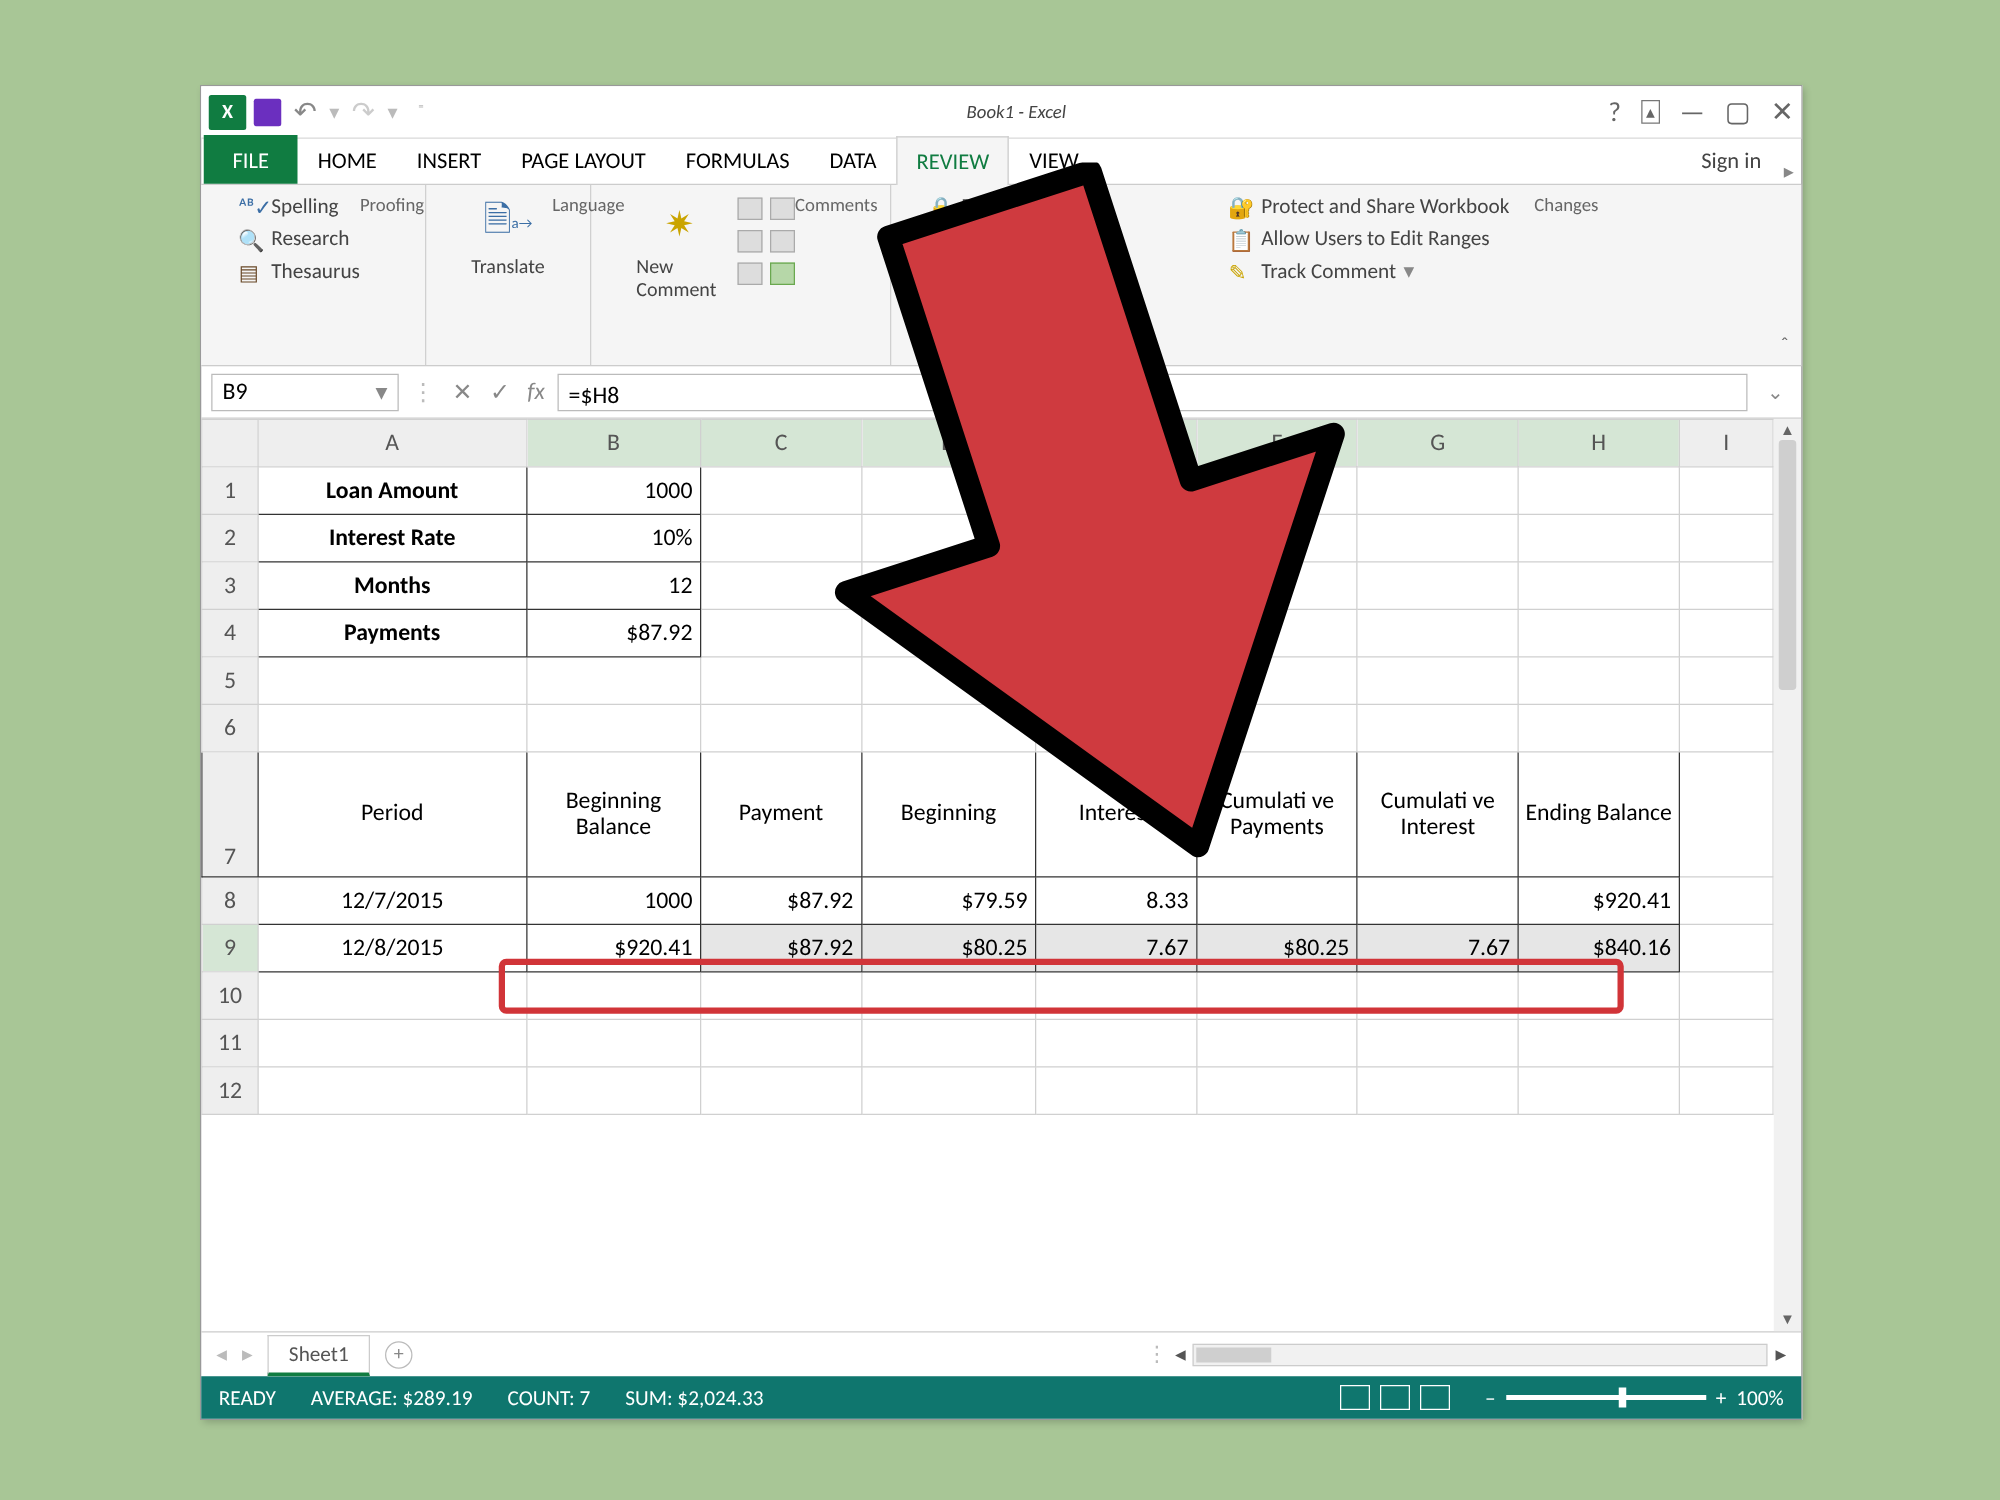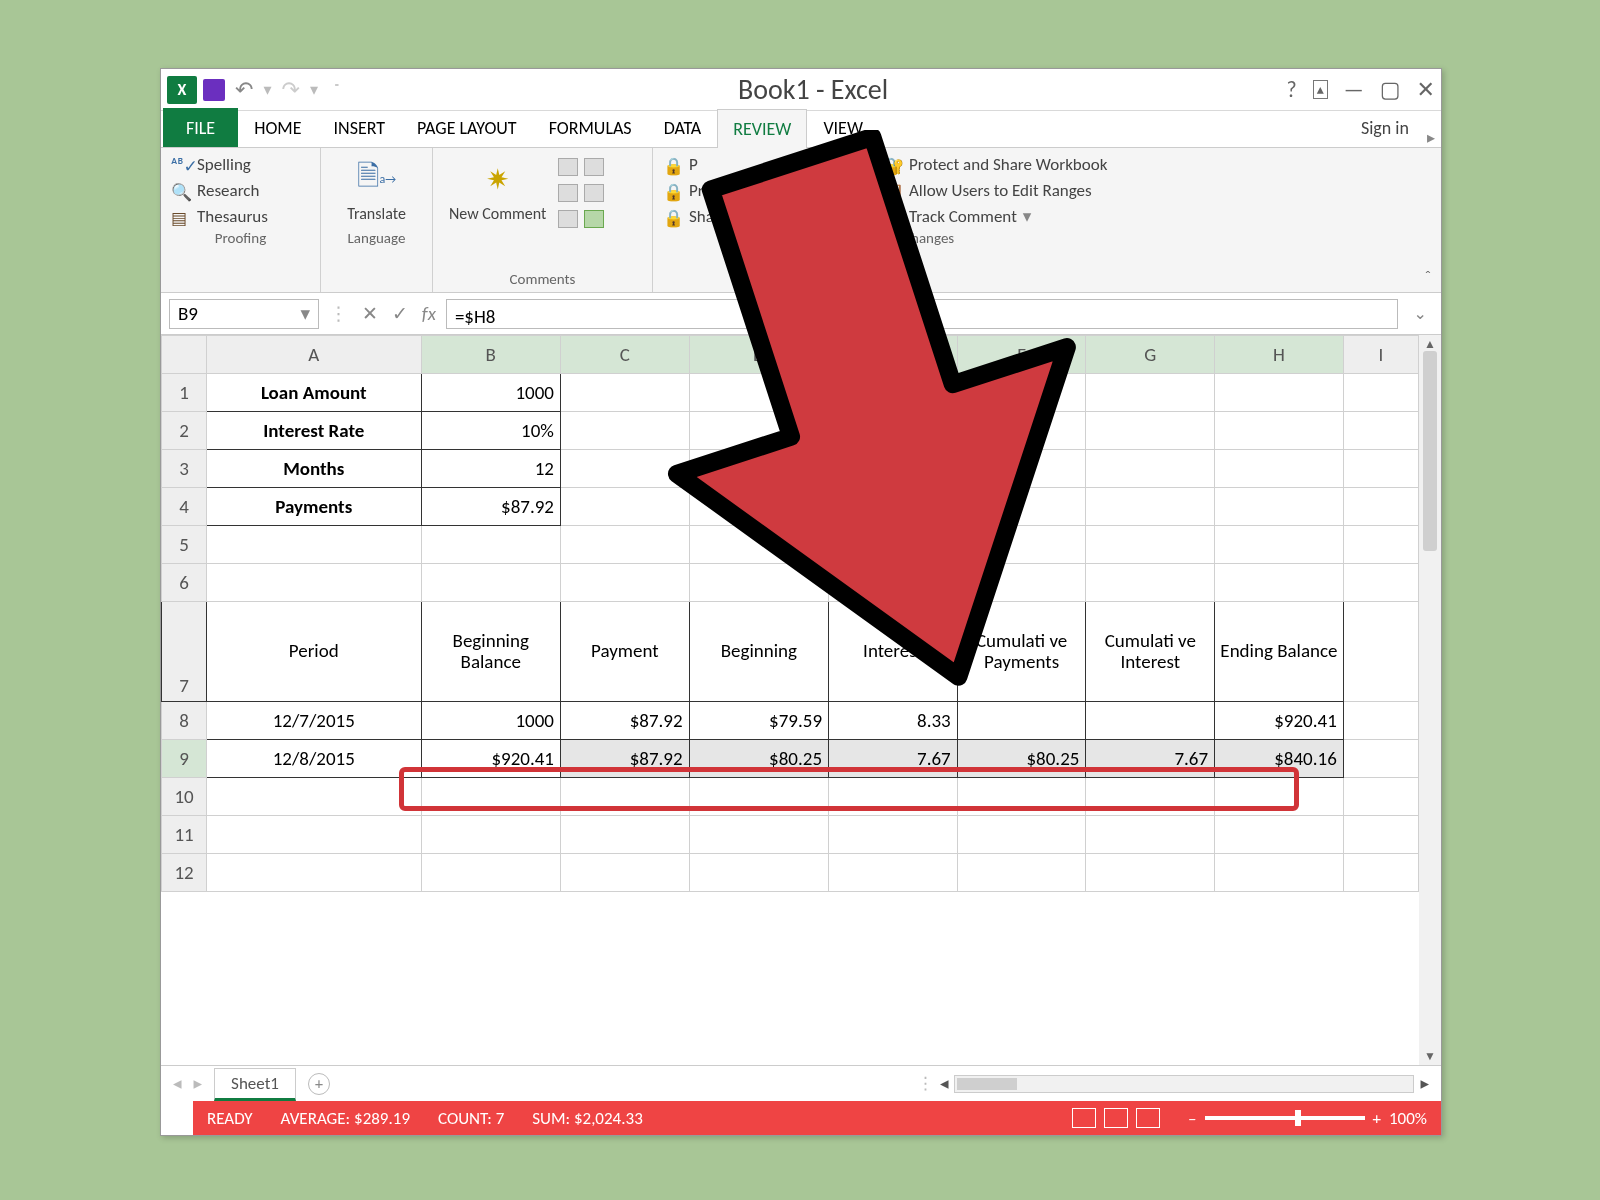--- a/index.html
+++ b/index.html
@@ -3,33 +3,33 @@
 <meta charset="utf-8">
 <style>
   * { box-sizing: border-box; margin: 0; padding: 0; }
   body { background: #a8c696; width: 1600px; height: 1200px; font-family: "Segoe UI", Calibri, sans-serif; position: relative; }
   .window { position: absolute; left: 160px; top: 68px; width: 1282px; height: 1068px; background: #fff; border: 1px solid #999; box-shadow: 2px 2px 6px rgba(0,0,0,.2); display: flex; flex-direction: column; }
   .titlebar { height: 42px; background: #fff; display: flex; align-items: center; padding: 0 6px; border-bottom: 1px solid #d9d9d9; }
   .titlebar .excel-icon { width: 30px; height: 28px; background: #107c41; color: #fff; font-weight: bold; font-size: 16px; display: flex; align-items: center; justify-content: center; border-radius: 2px; margin-right: 6px; }
   .qat { display: flex; align-items: center; gap: 10px; }
   .qat .save { width: 22px; height: 22px; background: #6b2fbf; border-radius: 2px; }
   .qat .undo, .qat .redo { font-size: 22px; color: #888; }
-  .titlebar .title { flex: 1; text-align: center; font-size: 28px; color: #444; }
+  .titlebar .title { flex: 1; text-align: center; font-size: 15px; color: #444; font-style: italic; }
   .win-controls { display: flex; gap: 16px; align-items: center; font-size: 22px; color: #666; }
   .win-controls span { cursor: default; }
   
   .ribbon-tabs { height: 37px; display: flex; align-items: flex-end; border-bottom: 1px solid #ccc; padding-left: 2px; }
   .ribbon-tabs .tab { padding: 8px 15px; font-size: 18px; color: #000000; border: 1px solid transparent; border-bottom: none; cursor: pointer; }
   .ribbon-tabs .tab.file { background: #107c41; color: #fff; padding: 8px 22px; }
   .ribbon-tabs .tab.active { background: #f5f5f5; border-color: #ccc; color: #107c41; font-weight: 500; position: relative; top: 1px; }
   .ribbon-tabs .spacer { flex: 1; }
   .ribbon-tabs .signin { padding: 8px 12px; color: #444; font-size: 18px; }
   
   .ribbon { height: 145px; background: #f5f5f5; border-bottom: 1px solid #ccc; display: flex; position: relative; }
-  .group { border-right: 1px solid #d0d0d0; padding: 6px 10px 2px 10px; display: flex; flex-direction: column; }
+  .group { border-right: 1px solid #d0d0d0; padding: 6px 10px 2px 10px; display: flex; flex-direction: row; margin-left: 20px; }
   .group .buttons { flex: 1; display: flex; gap: 6px; }
   .group .label { text-align: center; font-size: 15px; color: #666; padding: 2px 0; }
   .stack { display: flex; flex-direction: column; gap: 5px; font-size: 17px; color: #444; }
   .stack div { display: flex; align-items: center; gap: 6px; }
   .fakeicon { width: 20px; height: 18px; display: inline-block; }
   .bigbtn { display: flex; flex-direction: column; align-items: center; gap: 4px; font-size: 16px; color: #444; padding: 4px 6px; }
   .bigbtn .bigicon { width: 42px; height: 42px; display: flex; align-items: center; justify-content: center; font-size: 28px; }
   .collapse-caret { position: absolute; right: 10px; bottom: 6px; color: #666; font-size: 16px; }
   
   .formula-bar { height: 42px; border-bottom: 1px solid #ccc; display: flex; align-items: center; padding: 4px 8px; gap: 10px; }
@@ -58,21 +58,21 @@
   .vscroll .arrow { font-size: 12px; color: #666; }
   
   .sheet-tabs { height: 36px; border-top: 1px solid #ccc; display: flex; align-items: center; padding: 0 12px; gap: 12px; font-size: 17px; color: #555; }
   .sheet-tabs .nav { color: #bbb; }
   .sheet-tabs .tab { padding: 4px 16px; border: 1px solid #ccc; border-bottom: 3px solid #107c41; background: #fff; position: relative; top: 1px; }
   .sheet-tabs .plus { width: 22px; height: 22px; border: 1px solid #bbb; border-radius: 50%; display: flex; align-items: center; justify-content: center; font-size: 16px; color: #888; }
   .sheet-tabs .hscroll { flex: 1; display: flex; justify-content: flex-end; align-items: center; gap: 6px; }
   .sheet-tabs .htrack { width: 460px; height: 18px; background: #f1f1f1; border: 1px solid #ccc; position: relative; }
   .sheet-tabs .hthumb { position: absolute; left: 2px; top: 2px; width: 60px; height: 12px; background: #cfcfcf; }
   
-  .status-bar { height: 34px; background: #ef4444; color: #fff; display: flex; align-items: center; padding: 0 14px; gap: 28px; font-size: 17px; margin-left: 32px; }
+  .status-bar { height: 34px; background: #0f766e; color: #fff; display: flex; align-items: center; padding: 0 14px; gap: 28px; font-size: 17px; }
   .status-bar .spacer { flex: 1; }
   .status-bar .views { display: flex; gap: 8px; }
   .status-bar .views span { width: 24px; height: 20px; border: 1px solid #fff; display: inline-block; }
   .status-bar .zoom { display: flex; align-items: center; gap: 8px; }
   .status-bar .slider { width: 160px; height: 4px; background: #fff; position: relative; }
   .status-bar .slider .knob { position: absolute; top: -6px; left: 90px; width: 6px; height: 16px; background: #fff; }
   
   .highlight-rect { position: absolute; border: 5px solid #d13438; border-radius: 6px; pointer-events: none; }
   
   .big-arrow { position: absolute; pointer-events: none; }

